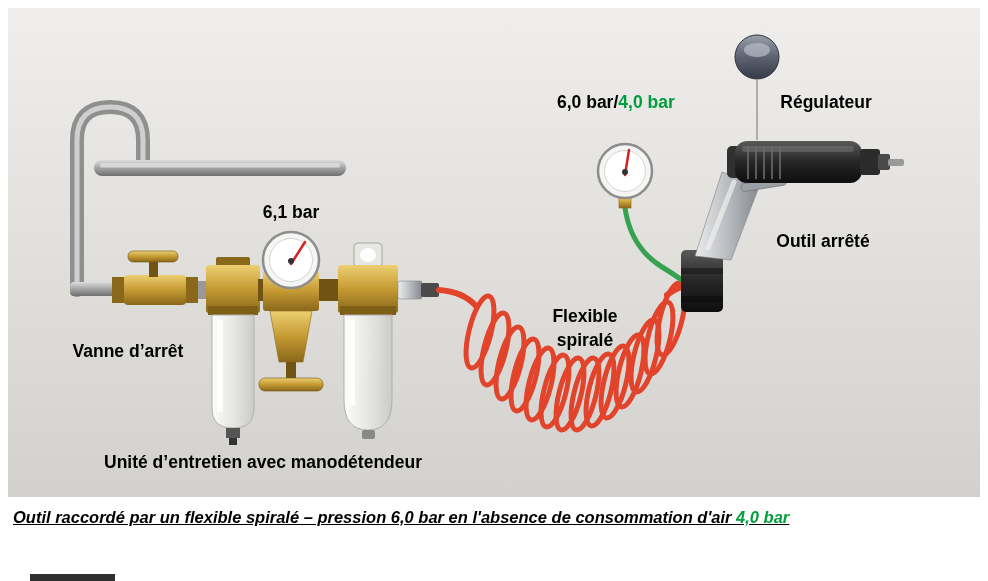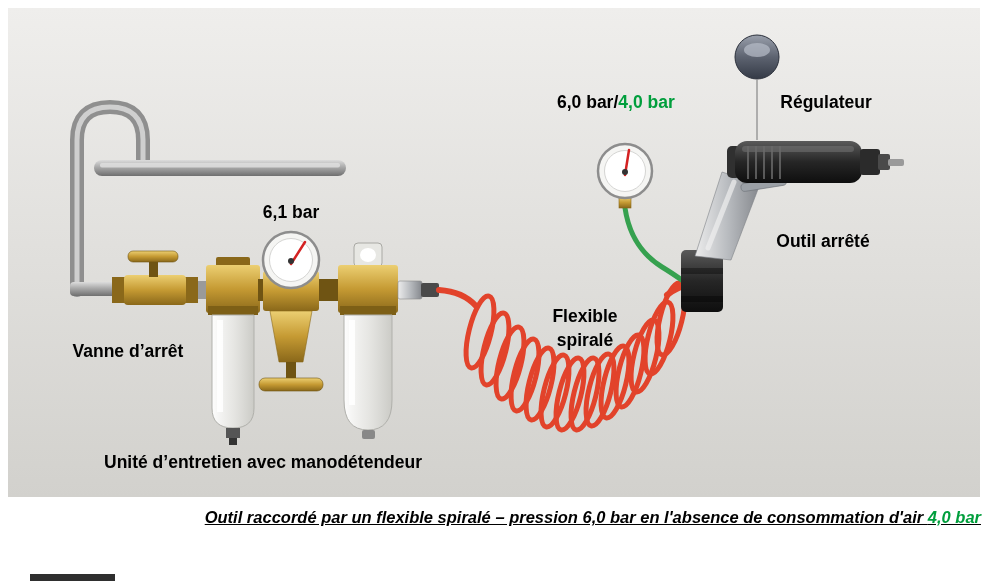--- a/index.html
+++ b/index.html
@@ -1,17 +1,17 @@
 <!DOCTYPE html>
 <html><head>
 <meta charset="utf-8">
 <style>
   html,body { margin:0; padding:0; background:#ffffff; }
   .page { position:relative; width:988px; height:581px; background:#ffffff; overflow:hidden;
-          font-family:"Liberation Sans", sans-serif;text-align:right; }
+          font-family:"Liberation Sans", sans-serif; }
   .diagram-svg { position:absolute; left:0; top:0; }
   .lbl { font:700 17.5px "Liberation Sans", sans-serif; fill:#000000; }
   .lbl-green { fill:#009e3c; }
   .caption { position:absolute; left:12px; top:504px; width:968px; margin:1px;
              font:italic 700 16.5px/1.55 "Liberation Sans", sans-serif; color:#000000;text-decoration:underline; }
   .green { color:#009e3c; }
   .crop-bar { position:absolute; left:30px; top:574px; width:85px; height:7px; background:#2f2f2f; }
 </style>
 </head>
 <body>

